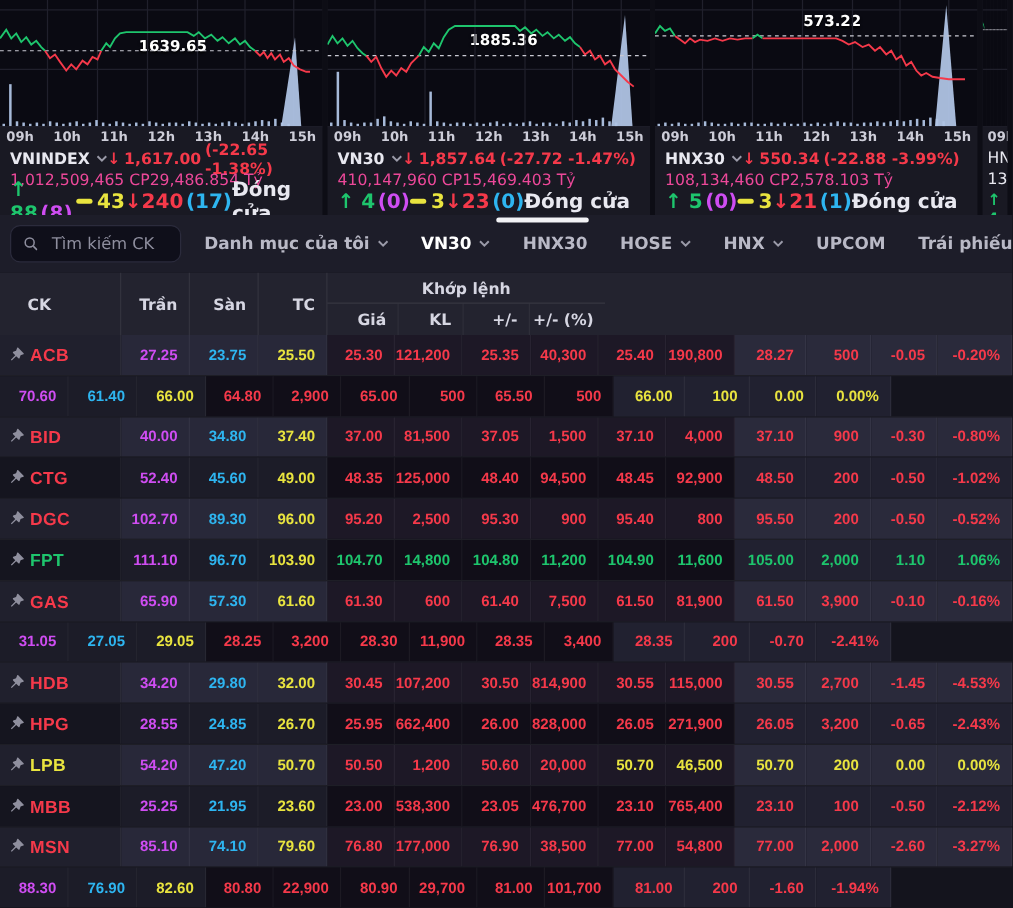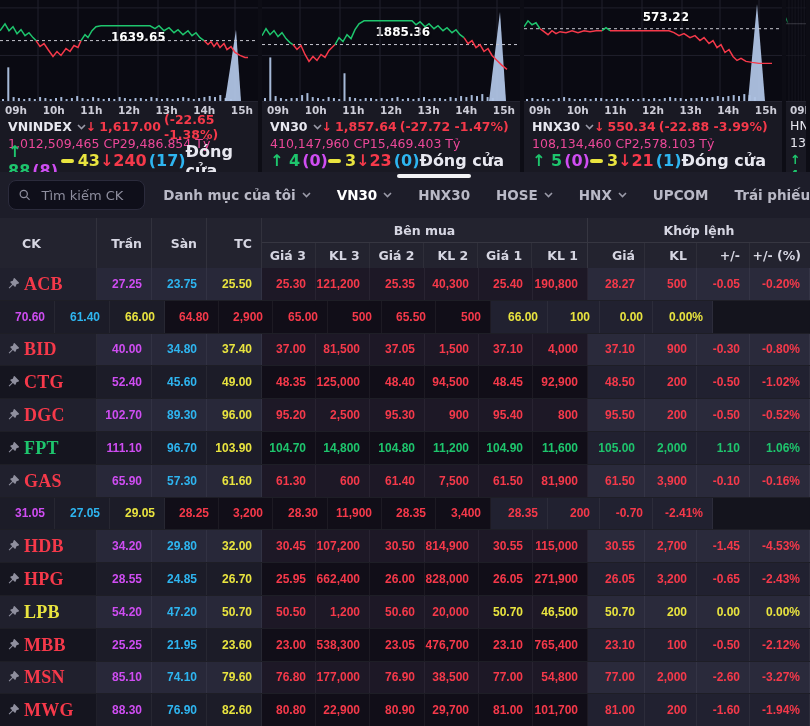--- a/index.html
+++ b/index.html
@@ -55,21 +55,21 @@
   .group{display:flex;flex-direction:column;border-right:1px solid rgba(255,255,255,.09);}
   .gh{height:25px;display:flex;align-items:center;justify-content:center;border-bottom:1px solid rgba(255,255,255,.09);}
   .gsub{display:flex;height:25px;}
   .gsub .th{border-right:1px solid rgba(255,255,255,.05);}
   .gsub .th:last-child{border-right:none;}
   .tbody{font-family:"Liberation Sans","DejaVu Sans",sans-serif;}
   .tr{display:flex;height:32.8px;border-bottom:1px solid rgba(255,255,255,.045);}
   .td{position:relative;overflow:hidden;border-right:1px solid rgba(255,255,255,.05);flex:none;height:100%;}
   .td>span{position:absolute;right:9px;top:50%;transform:translateY(-50%);white-space:nowrap;
     font-size:12px;font-weight:700;}
-  .td.ck>span.tick{left:24px;right:auto;font-size:18px;letter-spacing:.3px;font-family:Liberation Serif, serif;}
+  .td.ck>span.tick{left:24px;right:auto;font-size:14px;letter-spacing:.3px;}
   .pin{position:absolute;left:7px;top:50%;transform:translateY(-50%);}
   .rO .g-ck{background:#20202d}.rO .g-tsc{background:#282839}.rO .g-bm{background:#1d1826}.rO .g-kl{background:#2a2a3b}
   .rE .g-ck{background:#15151f}.rE .g-tsc{background:#1c1c28}.rE .g-bm{background:#110e18}.rE .g-kl{background:#212130}
   .c-r{color:var(--red)} .c-g{color:var(--green)} .c-y{color:var(--yellow)}
   .c-m{color:var(--magenta)} .c-c{color:var(--cyan)}
 </style>
 </head>
 <body>
 
 <div class="charts">
@@ -450,31 +450,20 @@
         <span>Trái phiếu</span>
       </button>
   </div>
 </div>
 
 <div class="thead">
   <div class="th ckh">CK</div>
   <div class="th numh" style="width:55px">Trần</div>
   <div class="th numh" style="width:55px">Sàn</div>
   <div class="th numh" style="width:55px">TC</div>
-  <div class="group" style="width:326px">
-    <div class="gh">Bên mua</div>
-    <div class="gsub">
-      <div class="th numh" style="width:54px">Giá 3</div>
-      <div class="th numh" style="width:54px">KL 3</div>
-      <div class="th numh" style="width:55px">Giá 2</div>
-      <div class="th numh" style="width:54px">KL 2</div>
-      <div class="th numh" style="width:54px">Giá 1</div>
-      <div class="th numh" style="width:55px">KL 1</div>
-    </div>
-  </div>
   <div class="group" style="width:222px;border-right:none">
     <div class="gh">Khớp lệnh</div>
     <div class="gsub">
       <div class="th numh" style="width:57px">Giá</div>
       <div class="th numh" style="width:52px">KL</div>
       <div class="th numh" style="width:53px">+/-</div>
       <div class="th numh" style="width:60px">+/- (%)</div>
     </div>
   </div>
 </div>
@@ -1072,26 +1061,20 @@
         <span class="c-r">2,000</span>
       </div>
       <div class="td g-kl" style="width: 53px;">
         <span class="c-r">-2.60</span>
       </div>
       <div class="td g-kl" style="width: 60px;">
         <span class="c-r">-3.27%</span>
       </div>
     </div>
     <div class="tr rE">
-      <div class="td g-ck ck" style="width: 97px;">
-        <svg width="13" height="13" viewBox="0 0 14 14" class="pin">
-          <path d="M8.6 1.2l4.2 4.2c.3.3.2.8-.2 1l-2.4.9-.9 2.4c-.2.4-.7.5-1 .2L6.4 8 2.6 11.8l-.8-.8L5.6 7.2 3.7 5.3c-.3-.3-.2-.8.2-1l2.4-.9.9-2.4c.2-.4.7-.5 1-.2z" fill="#8f8f9e"></path>
-        </svg>
-        <span class="tick c-r">MWG</span>
-      </div>
       <div class="td g-tsc" style="width: 55px;">
         <span class="c-m">88.30</span>
       </div>
       <div class="td g-tsc" style="width: 55px;">
         <span class="c-c">76.90</span>
       </div>
       <div class="td g-tsc" style="width: 55px;">
         <span class="c-y">82.60</span>
       </div>
       <div class="td g-bm" style="width: 54px;">

